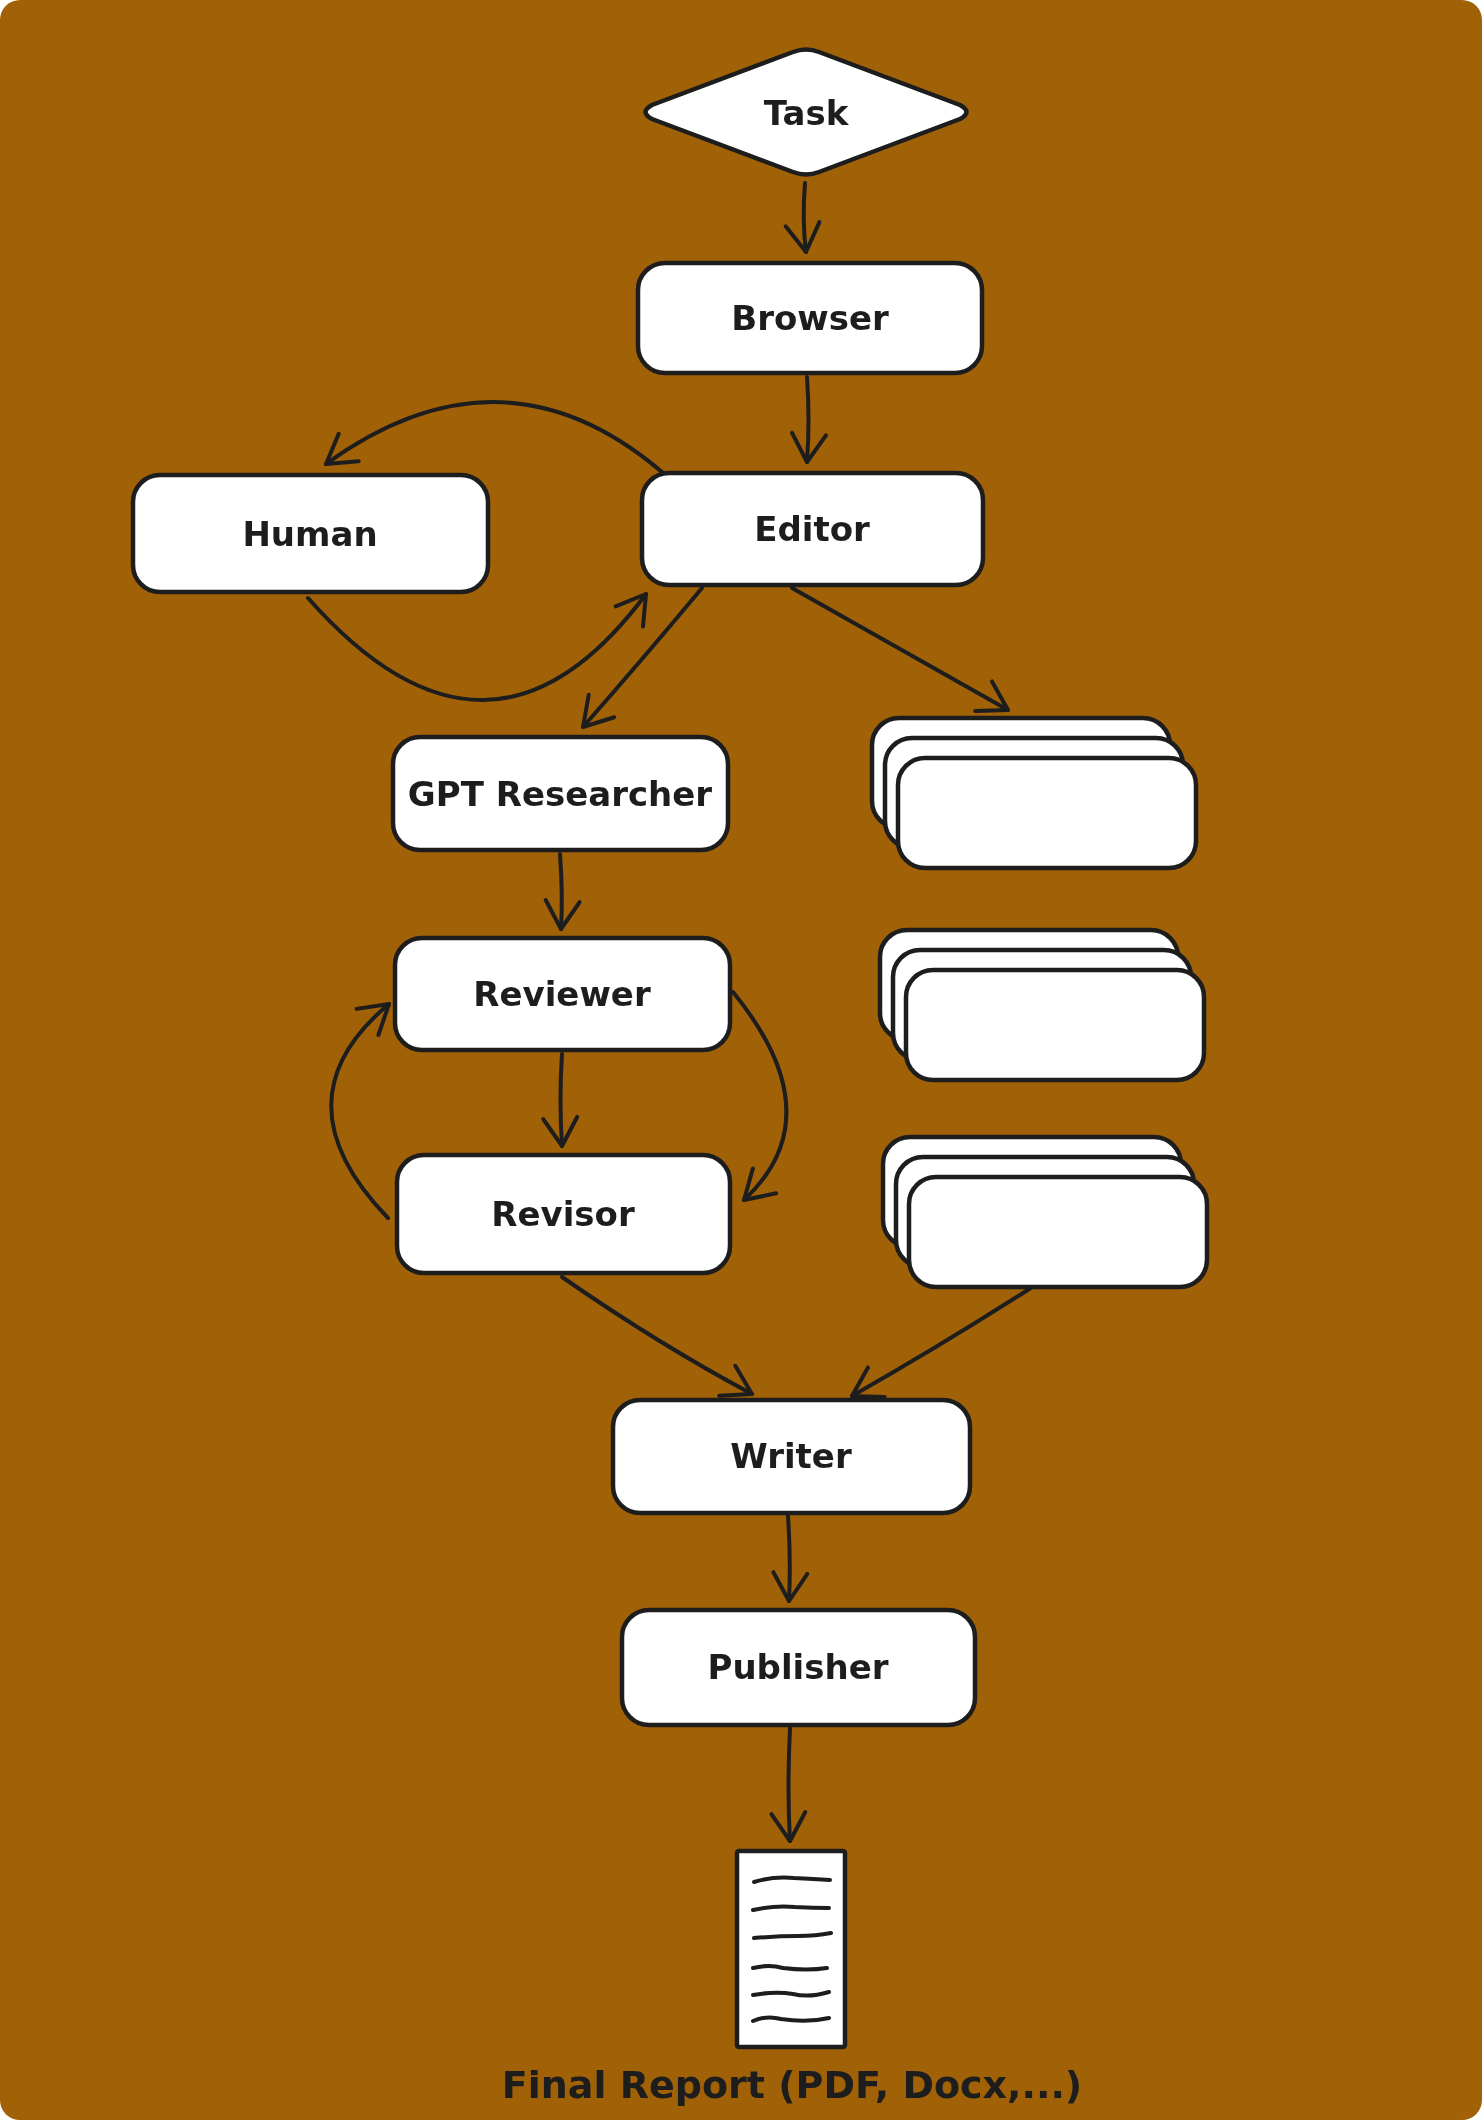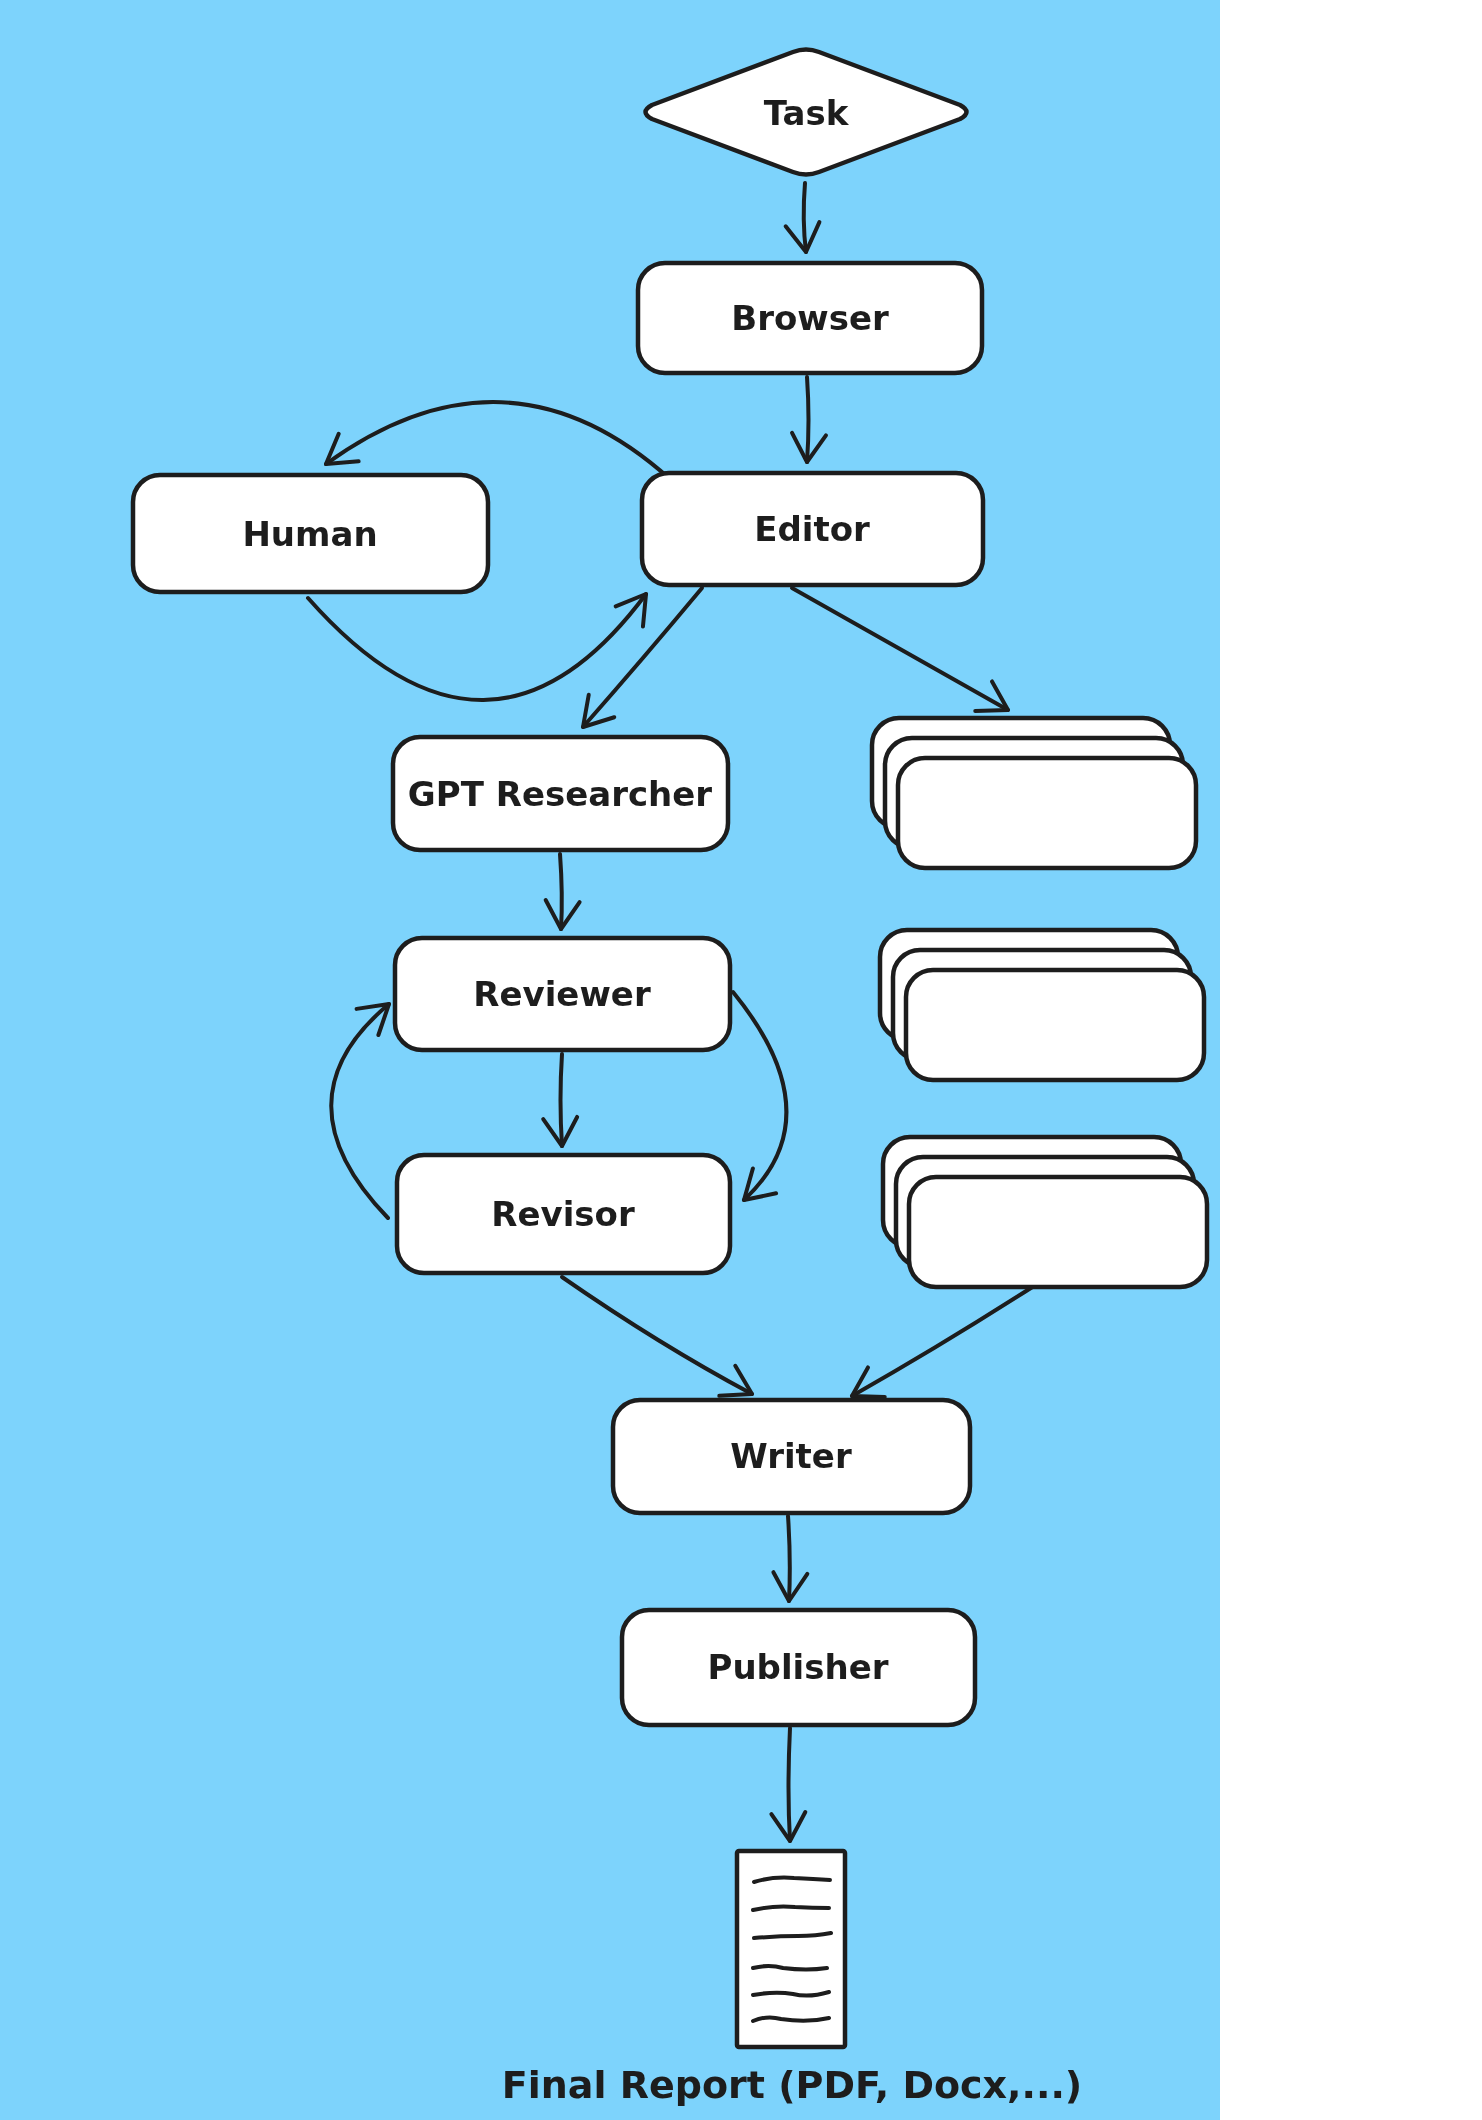--- a/index.html
+++ b/index.html
@@ -2,24 +2,25 @@
 <html><head>
 <meta charset="utf-8">
 <style>
   html, body {
     margin: 0;
     padding: 0;
     background: #ffffff;
   }
   .canvas {
     position: relative;
-    width: 1220px;
+    width: 1482px;
     height: 2120px;
-    background: #7dd3fc;
+    background: #a16207;
     font-family: "DejaVu Sans", "Liberation Sans", sans-serif;
+    border-radius: 20px;
   }
   svg { display: block; }
   .shape {
     fill: #ffffff;
     stroke: #1d1d1d;
     stroke-width: 4.5;
     stroke-linejoin: round;
     stroke-linecap: round;
   }
   .edge {

